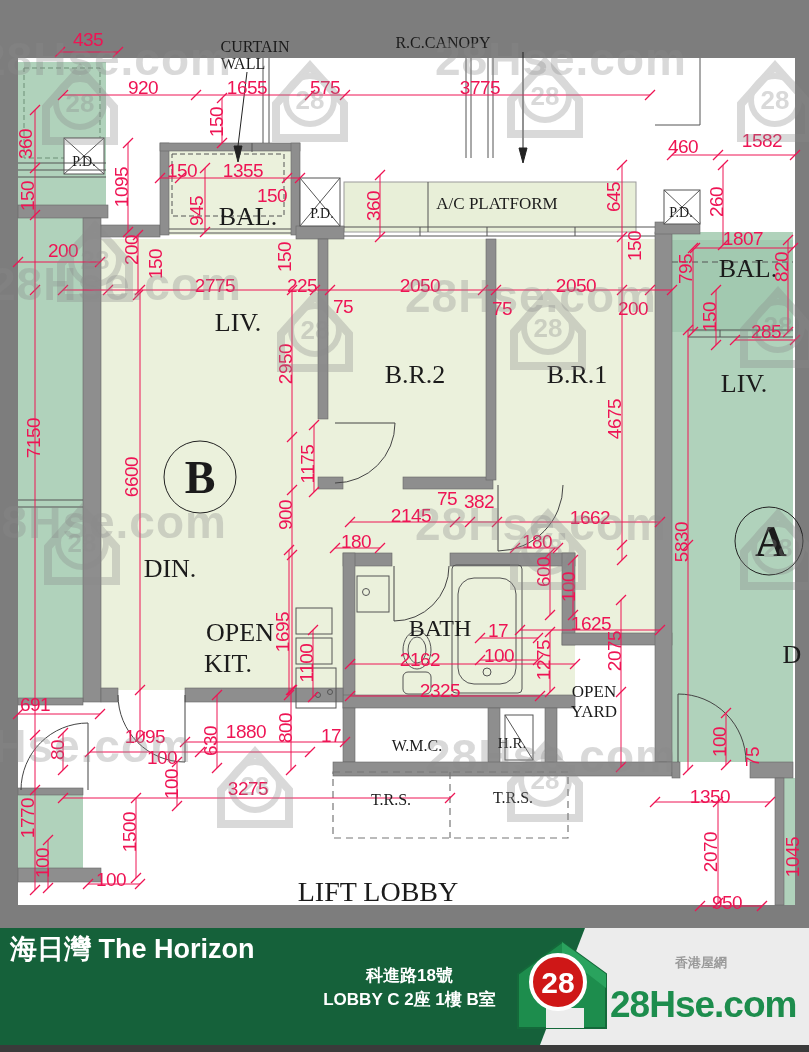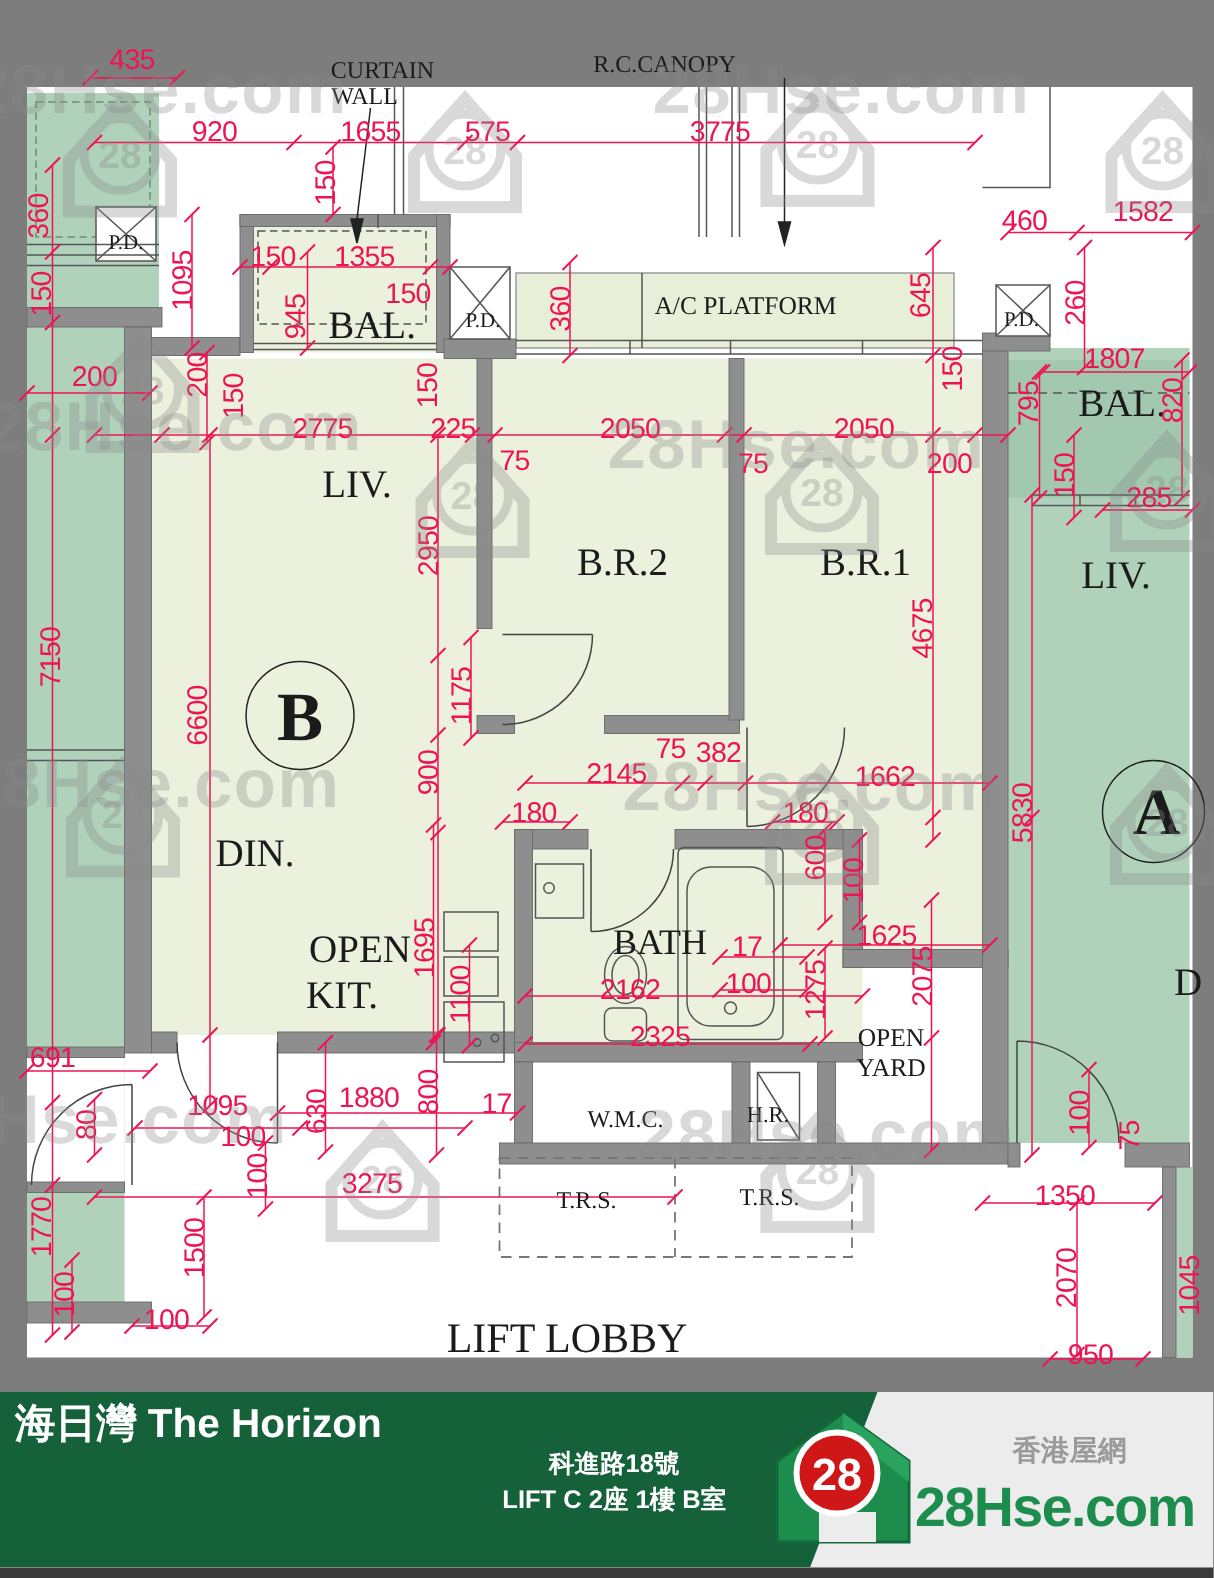--- a/index.html
+++ b/index.html
@@ -14,21 +14,21 @@
   .banner{position:absolute;left:0;top:928px;width:809px;height:124px;background:#ececec;}
   .banner-green{position:absolute;left:0;top:0;width:100%;height:117px;background:#15613a;
     clip-path:polygon(0 0,585px 0,540px 100%,0 100%);color:#fff;padding:6px 0 0 10px;box-sizing:border-box;}
   .b-title{font-size:27px;font-weight:700;line-height:30px;}
   .b-line{font-size:17px;font-weight:700;line-height:24px;text-align:center;}
   .b-line.small{font-size:15px;}
   .banner-bar{position:absolute;left:0;bottom:0;width:100%;height:7px;background:#3a3a3a;}
   .banner-logo{position:absolute;left:510px;top:8px;width:290px;height:105px;}
   .logo-text{position:absolute;left:100px;top:48px;font-size:37px;font-weight:900;color:#1d8d4d;
     letter-spacing:-1px;font-family:"Liberation Sans",sans-serif;}
-  .logo-cn{position:absolute;left:165px;top:18px;font-size:19px;color:#9a9a9a;font-weight:700;}
+  .logo-cn{position:absolute;left:165px;top:18px;font-size:13px;color:#9a9a9a;font-weight:700;}
 </style>
 </head>
 <body>
 
 <div class="stage">
 
 <svg id="plan" width="809" height="928" viewBox="0 0 809 928">
 
   <rect x="18" y="58" width="777" height="847" fill="#ffffff"></rect>
 
@@ -526,21 +526,21 @@
           <text x="0" y="17" text-anchor="middle">28</text>
         </g>
       </g>
 </svg>
 
 
 <div class="banner">
   <div class="banner-green">
     <div class="b-title">海日灣 The Horizon</div>
     <div class="b-line">科進路18號</div>
-    <div class="b-line">LIFT C 2座 1樓 B室</div>
+    <div class="b-line">LOBBY C 2座 1樓 B室</div>
   </div>
   <div class="banner-logo">
     <svg width="110" height="100" viewBox="0 0 110 100">
       <polygon points="8,38 52,6 96,38 96,92 8,92" fill="#1d8d4d" stroke="#14693a" stroke-width="2"></polygon>
       <polygon points="52,6 96,38 96,52 52,18" fill="#2aa35e"></polygon>
       <rect x="36" y="72" width="38" height="20" fill="#ececec"></rect>
       <circle cx="48" cy="46" r="27" fill="#cf1717" stroke="#ffffff" stroke-width="4"></circle>
       <text x="48" y="57" text-anchor="middle" font-size="30" font-weight="bold" fill="#ffffff" font-family="Liberation Sans, sans-serif">28</text>
     </svg>
     <span class="logo-text">28Hse.com</span>

